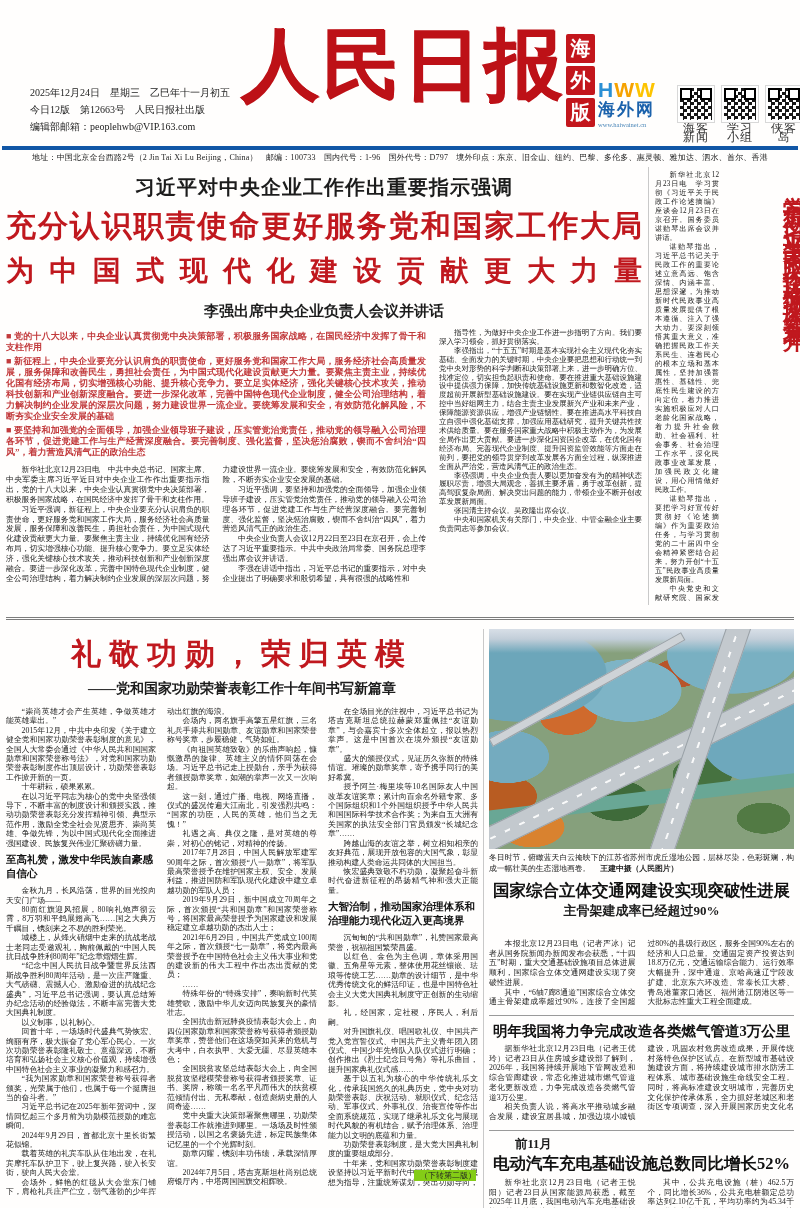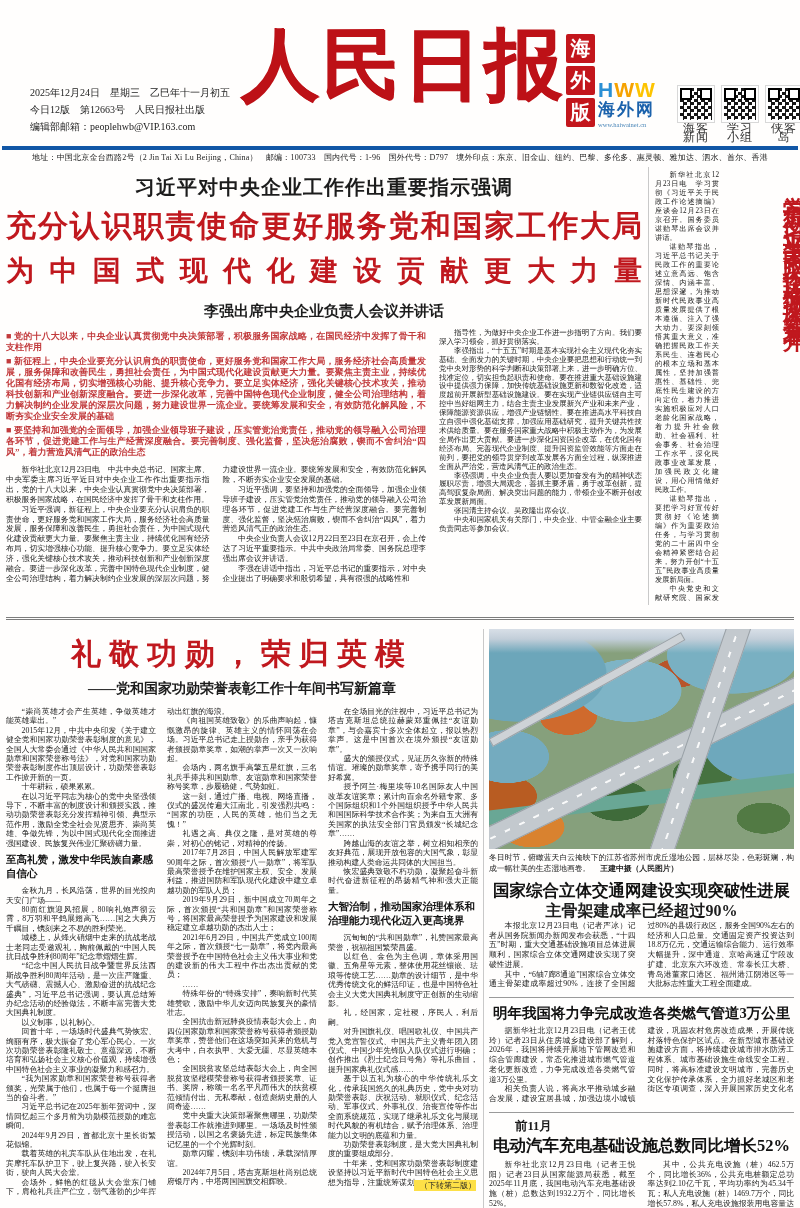--- a/index.html
+++ b/index.html
@@ -78,21 +78,21 @@
   
   .bottom{ display:flex; padding:0 6px;}
   .feature{ width:472px;}
   .feature h2{
     text-align:center; color:#c0181e; font-size:30px; font-weight:900; letter-spacing:8px; margin-top:10px; line-height:38px;
   }
   .f-sub{ text-align:center; font-size:14px; font-weight:bold; margin:6px 0 8px; line-height:20px;}
   .f-cols{ position:relative; height:490px; overflow:hidden; columns:3; column-gap:11px;}
   .f-cols p{ font-size:7.8px; line-height:9.4px; text-align:justify; text-indent:2em; color:#222;}
   .f-cols h3{ font-size:10.5px; font-weight:bold; line-height:14px; margin:5px 0; color:#111;}
-  .jump{ position:absolute; right:2px; bottom:6px; background:#fde047; font-size:8px; padding-left:6px; color:#222;}
+  .jump{ position:absolute; right:2px; bottom:16px; background:#84cc16; font-size:8px; padding-left:6px; color:#222;}
   .vrule{ width:1px; background:#c9c9c9; margin:4px 5px 0;}
   .right-col{ flex:1; padding-top:4px;}
   
   .photo{
     position:relative; width:100%; height:220px; overflow:hidden; background-color:#86a07c;
     background-image:
       linear-gradient(180deg,#d8dfe7 0,#c2ced9 10px,rgba(194,206,217,0) 24px),
       radial-gradient(95px 55px at 80% 12%, #79b0c2 0 69%, rgba(0,0,0,0) 70%),
       radial-gradient(125px 70px at 10% 20%, #6ca6ba 0 69%, rgba(0,0,0,0) 70%),
       radial-gradient(75px 45px at 46% 28%, #7eb4c6 0 69%, rgba(0,0,0,0) 70%),
@@ -112,21 +112,21 @@
   .r1{ width:430px; height:24px; top:118px; left:-50px; transform:rotate(-26deg);}
   .r2{ width:24px; height:320px; top:-40px; left:196px; transform:rotate(19deg);
     background-image:repeating-linear-gradient(0deg,rgba(255,255,255,.9) 0 6px,rgba(255,255,255,0) 6px 16px);
     background-size:2px 100%;}
   .r3{ width:220px; height:9px; top:56px; left:-12px; transform:rotate(-29deg); background-image:none; background-color:#ced3d7;}
   .river{ position:absolute; width:380px; height:14px; bottom:44px; left:-30px; transform:rotate(-7deg); background:#69a795; border:none;}
   .caption{ display:block; font-size:7.8px; line-height:10.5px; text-align:justify; margin:4px 0 6px; color:#222;}
   .caption .credit{ font-weight:bold; margin-left:10px;}
   .right-col article h3{ text-align:center; font-weight:900; color:#111; white-space:nowrap;}
   .transport h3{ font-size:16.5px; line-height:22px;}
-  .t-sub{ text-align:center; font-size:16px; font-weight:bold; line-height:17px; margin-bottom:2px;}
+  .t-sub{ text-align:center; font-size:13px; font-weight:bold; line-height:17px; margin-bottom:20px;}
   .cols2{ columns:2; column-gap:12px; overflow:hidden;}
   .cols2 p{ font-size:7.8px; line-height:9.7px; text-align:justify; text-indent:2em; color:#222;}
   .t-body{ height:70px;}
   .g-body{ height:80px; margin-top:3px;}
   .e-body{ height:60px; margin-top:3px;}
   .hline{ border-top:1px solid #9a9a9a; margin:6px 0 5px;}
   .gas h3{ font-size:14.5px; line-height:20px;}
   .ev-kicker{ font-size:12.5px; font-weight:bold; line-height:16px; margin-bottom:1px;margin-left:26px;}
   .ev h3{ font-size:16.5px; line-height:22px;}
 </style>
@@ -233,22 +233,22 @@
             <p>80面红旗迎风招展，80响礼炮声彻云霄，8万羽和平鸽展翅高飞……国之大典万千瞩目，镌刻来之不易的胜利荣光。</p>
             <p>城楼上，从烽火硝烟中走来的抗战老战士老同志受邀观礼，胸前佩戴的“中国人民抗日战争胜利80周年”纪念章熠熠生辉。</p>
             <p>“纪念中国人民抗日战争暨世界反法西斯战争胜利80周年活动，是一次庄严隆重、大气磅礴、震撼人心、激励奋进的抗战纪念盛典”，习近平总书记强调，要认真总结筹办纪念活动的经验做法，不断丰富完善大党大国典礼制度。</p>
             <p>以义制事，以礼制心。</p>
             <p>回首十年，一场场时代盛典气势恢宏、绚丽有序，极大振奋了党心军心民心。一次次功勋荣誉表彰隆礼敬士、意蕴深远，不断培育和弘扬社会主义核心价值观，持续增强中国特色社会主义事业的凝聚力和感召力。</p>
             <p>“我为国家勋章和国家荣誉称号获得者颁奖，光荣属于他们，也属于每一个挺膺担当的奋斗者。”</p>
             <p>习近平总书记在2025年新年贺词中，深情回忆起三个多月前为功勋模范授勋的难忘瞬间。</p>
             <p>2024年9月29日，首都北京十里长街繁花似锦。</p>
             <p>载着英雄的礼宾车队从住地出发，在礼宾摩托车队护卫下，驶上复兴路，驶入长安街，驶向人民大会堂。</p>
             <p>会场外，鲜艳的红毯从大会堂东门铺下，肩枪礼兵庄严伫立，朝气蓬勃的少年挥动出红旗的海浪。</p>
+            <p>会场内，两名旗手高擎五星红旗，三名礼兵手捧共和国勋章、友谊勋章和国家荣誉称号奖章，步履稳健，气势如虹。</p>
             <p>《向祖国英雄致敬》的乐曲声响起，慷慨激昂的旋律、英雄主义的情怀回荡在会场。习近平总书记走上授勋台，亲手为获得者颁授勋章奖章，如潮的掌声一次又一次响起。</p>
-            <p>会场内，两名旗手高擎五星红旗，三名礼兵手捧共和国勋章、友谊勋章和国家荣誉称号奖章，步履稳健，气势如虹。</p>
             <p>这一刻，通过广播、电视、网络直播，仪式的盛况传遍大江南北，引发强烈共鸣：“国家的功臣，人民的英雄，他们当之无愧！”</p>
             <p>礼遇之高、典仪之隆，是对英雄的尊崇，对初心的铭记，对精神的传扬。</p>
             <p>2017年7月28日，中国人民解放军建军90周年之际，首次颁授“八一勋章”，将军队最高荣誉授予在维护国家主权、安全、发展利益，推进国防和军队现代化建设中建立卓越功勋的军队人员；</p>
             <p>2019年9月29日，新中国成立70周年之际，首次颁授“共和国勋章”和国家荣誉称号，将国家最高荣誉授予为国家建设和发展稳定建立卓越功勋的杰出人士；</p>
             <p>2021年6月29日，中国共产党成立100周年之际，首次颁授“七一勋章”，将党内最高荣誉授予在中国特色社会主义伟大事业和党的建设新的伟大工程中作出杰出贡献的党员；</p>
             <p>……</p>
             <p>特殊年份的“特殊安排”，奏响新时代英雄赞歌，激励中华儿女迈向民族复兴的豪情壮志。</p>
             <p>全国抗击新冠肺炎疫情表彰大会上，向四位国家勋章和国家荣誉称号获得者颁授勋章奖章，赞誉他们在这场突如其来的危机与大考中，白衣执甲、大爱无疆、尽显英雄本色；</p>
             <p>全国脱贫攻坚总结表彰大会上，向全国脱贫攻坚楷模荣誉称号获得者颁授奖章、证书、奖牌，称颂一名名平凡而伟大的扶贫模范倾情付出、无私奉献，创造彪炳史册的人间奇迹……</p>
             <p>党中央重大决策部署聚焦哪里，功勋荣誉表彰工作就推进到哪里。一场场及时性颁授活动，以国之名褒扬先进，标定民族集体记忆里的一个个光辉时刻。</p>

